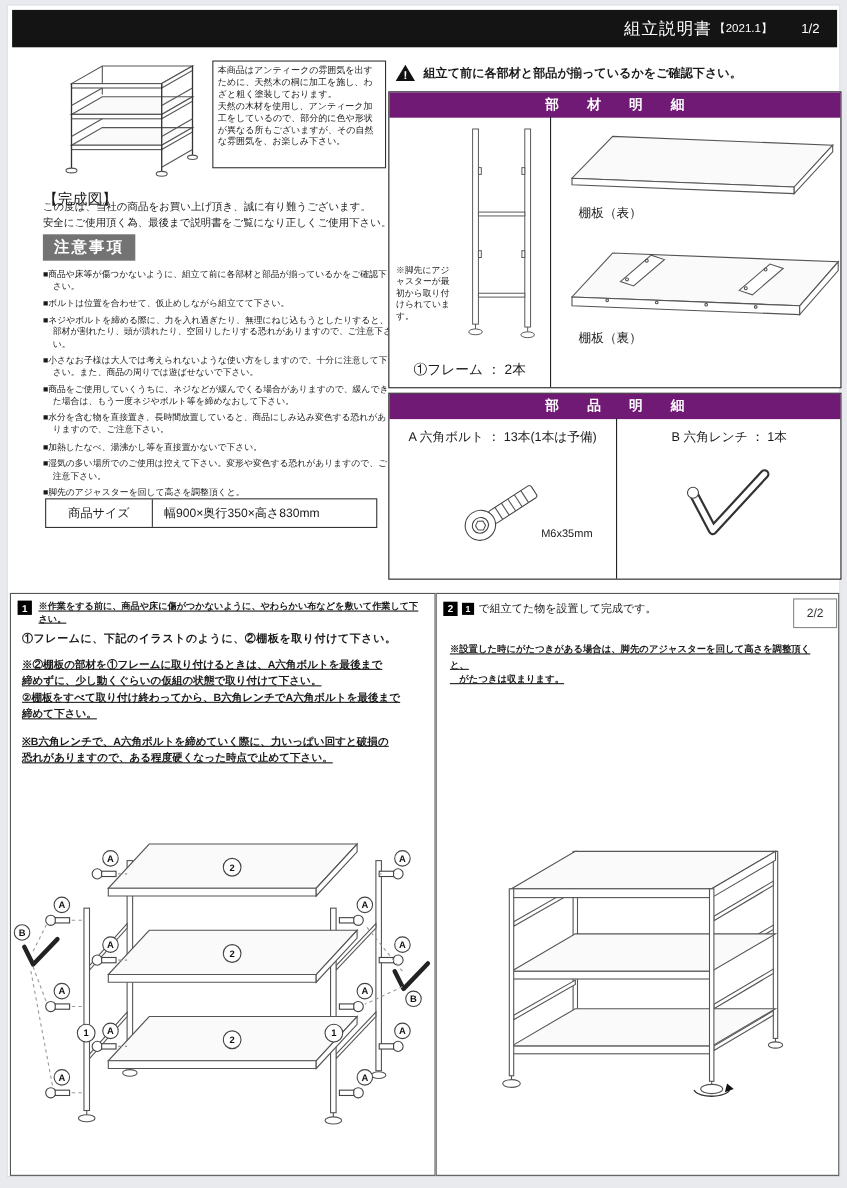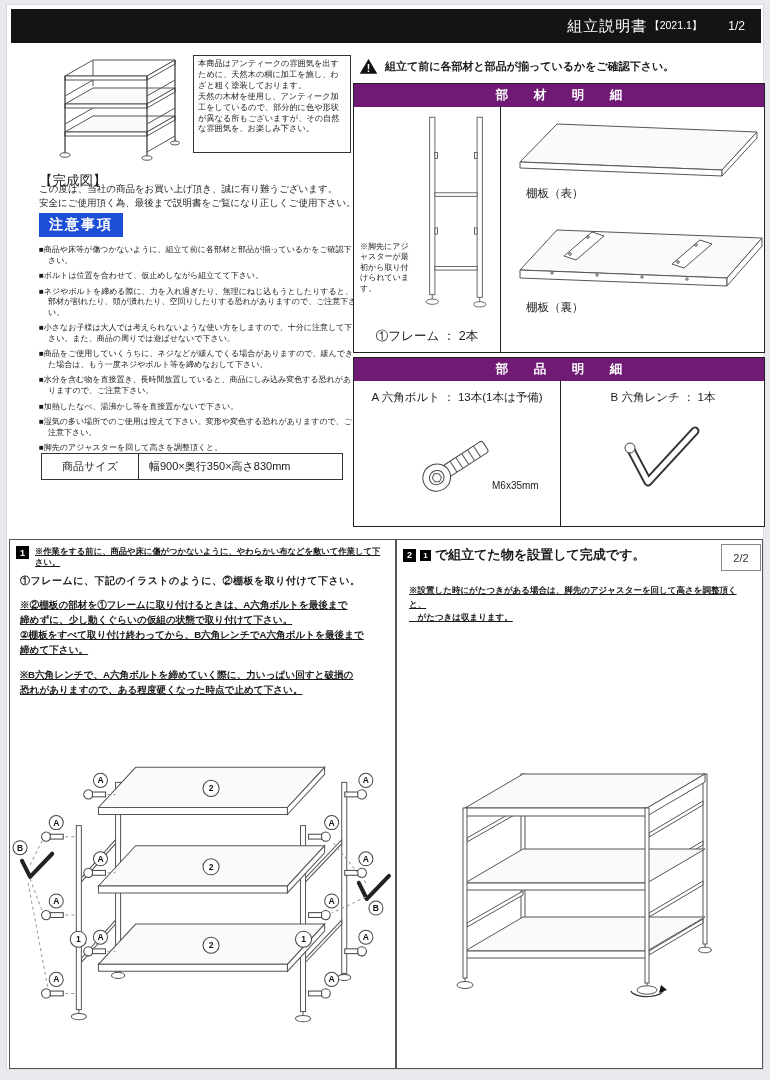--- a/index.html
+++ b/index.html
@@ -8,41 +8,41 @@
   .page{position:absolute;left:6px;top:4px;width:758px;height:1066px;background:#fff;border:1px solid #d8dae0;box-sizing:border-box;}
   
   .hdr{left:4px;top:4px;width:750px;height:34px;background:#141414;color:#fff;display:flex;align-items:center;justify-content:flex-end;padding-right:16px;box-sizing:border-box;}
   .hdr .t{font-size:15px;letter-spacing:1px;}
   .hdr .v{font-size:10.5px;margin-left:2px;}
   .hdr .p{font-size:12px;margin-left:26px;}
   
   .descbox{left:186px;top:50px;width:158px;height:98px;border:1.5px solid #333;box-sizing:border-box;padding:3px 4px;font-size:8.2px;line-height:1.33;white-space:pre-line;}
   .kansei{left:32px;top:155px;font-size:13.5px;margin-top:12px;}
   .thanks{left:32px;top:177px;font-size:9.5px;line-height:1.5;}
-  .chuui{left:32px;top:208px;background:#1d4ed8;color:#fff;font-size:14px;font-weight:bold;padding:3px 10px;letter-spacing:2px;}
+  .chuui{left:32px;top:208px;background:#737373;color:#fff;font-size:14px;font-weight:bold;padding:3px 10px;letter-spacing:2px;}
   .bl{left:32px;top:240px;width:318px;}
   .bl div{font-size:8px;line-height:1.32;margin-bottom:5px;padding-left:9px;text-indent:-9px;}
   .sizetbl{left:34px;top:448px;width:302px;height:27px;display:flex;border:1.5px solid #333;box-sizing:border-box;font-size:11px;}
   .sizetbl .c1{width:96px;border-right:1.5px solid #333;display:flex;align-items:center;justify-content:center;}
   .sizetbl .c2{flex:1;display:flex;align-items:center;padding-left:10px;}
   
   .warnrow{left:352px;top:53px;width:404px;display:flex;align-items:center;gap:7px;font-size:11px;font-weight:bold;}
   .secbox{border:1.5px solid #222;box-sizing:border-box;background:#fff;}
   .sechdr{background:#701a75;color:#fff;text-align:center;font-size:12.5px;letter-spacing:11px;text-indent:11px;padding:3px 0;font-weight:bold;}
   .celllabel{font-size:12.5px;text-align:center;}
   .smallnote{font-size:8px;line-height:1.3;white-space:pre-line;}
   .plabel{font-size:11.5px;}
   
   .panel{border:1px solid #555;box-sizing:border-box;background:#fff;}
   .bsq{display:inline-flex;align-items:center;justify-content:center;width:13px;height:13px;background:#000;color:#fff;font-size:9px;font-weight:bold;flex:none;}
   .ul{text-decoration:underline;}
   .s1warn{font-size:8.3px;font-weight:bold;line-height:1.3;}
   .s1inst{font-size:10px;font-weight:bold;letter-spacing:.5px;}
   .s1note{font-size:9.6px;font-weight:bold;line-height:1.55;white-space:pre-line;}
-  .s2inst{font-size:13px;font-weight:bold;}
+  .s2inst{font-size:10px;font-weight:normal;}
   .s2page{width:38px;height:25px;border:1px solid #888;display:flex;align-items:center;justify-content:center;font-size:11px;color:#333;background:#fff;}
   .s2note{font-size:8.5px;font-weight:bold;line-height:1.6;white-space:pre-line;}
   
   .draw .f{fill:#fff;stroke:#555;stroke-width:1;}
   .draw .g{fill:#fafafa;stroke:#555;stroke-width:1;}
   .draw .s{stroke:#555;stroke-width:1;fill:none;}
   .draw .s2{stroke:#333;stroke-width:1.2;fill:none;}
   .draw .d{stroke:#999;stroke-width:1;stroke-dasharray:3 3;fill:none;}
   .draw .blt{fill:#fff;stroke:#444;stroke-width:1;}
   .draw .cb circle{fill:#fff;stroke:#444;stroke-width:1;}

